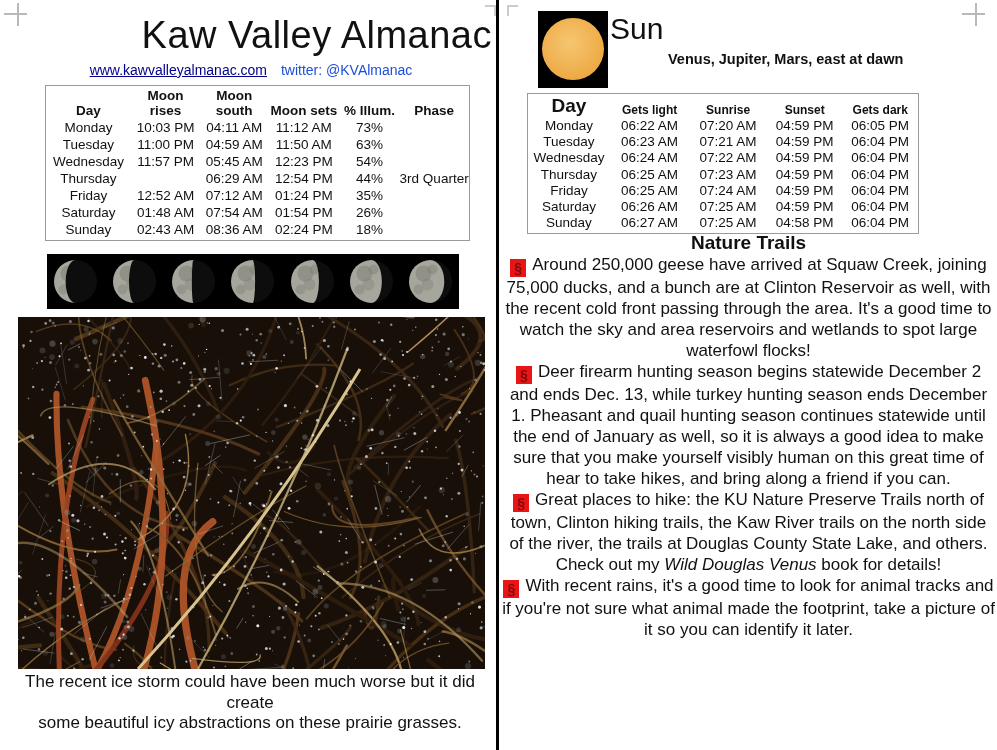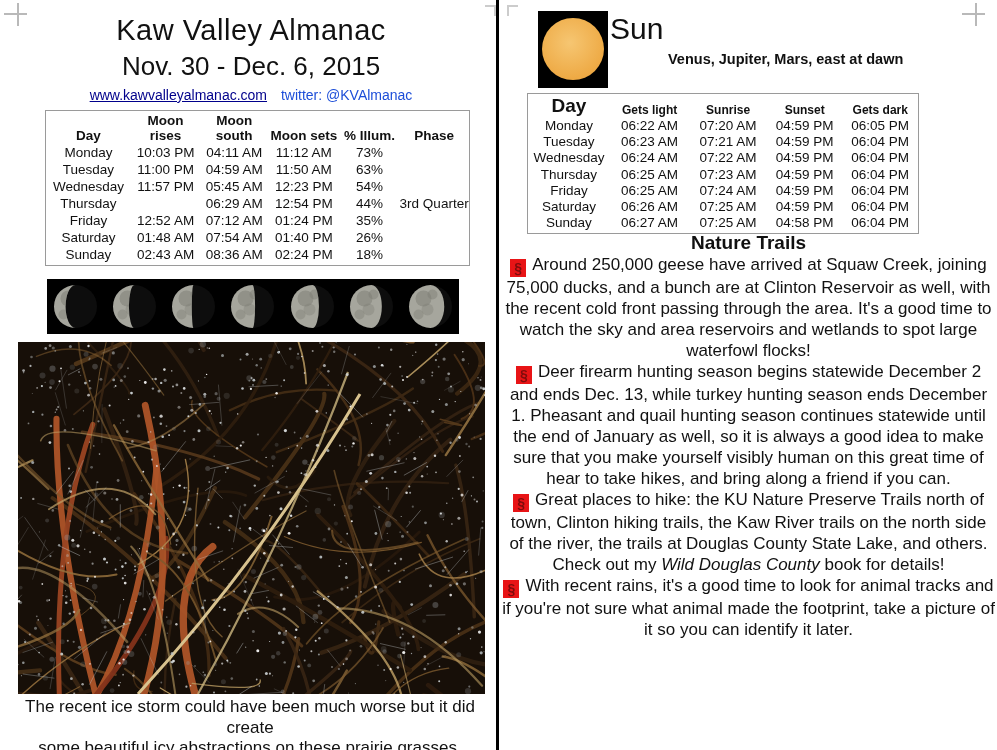--- a/index.html
+++ b/index.html
@@ -12,21 +12,21 @@
   .plus .v{position:absolute;left:13px;top:1px;width:2px;height:23px;background:#b9b9b9;}
   .plus.tl{left:4px;top:2px;}
   .plus.tr{left:962px;top:2px;}
   .corner{position:absolute;top:5px;width:9px;height:9px;border-top:2px solid #ccc;}
   .corner.cl{left:485px;border-right:2px solid #ccc;}
   .corner.cr{left:507px;border-left:2px solid #ccc;}
   .divider{position:absolute;left:496px;top:0;width:3px;height:750px;background:#000;}
 
   
   .page-left{position:absolute;left:10px;top:0;width:482px;}
-  .title{margin:14px 0 0 0;font-size:29px;font-weight:400;text-align:center;letter-spacing:.5px;}
+  .title{margin:14px 0 0 0;font-size:38px;font-weight:400;text-align:right;letter-spacing:.5px;}
   .daterange{margin:4px 0 0 0;font-size:26px;font-weight:400;text-align:center;}
   .linkline{margin-top:5px;text-align:center;font-size:14px;}
   .linkline a{color:#00008b;text-decoration:underline;}
   .linkline .tw{color:#1d4ed8;margin-left:10px;}
 
   table{border-collapse:collapse;}
   .moon-table{margin:7px 0 0 35px;width:425px;border:1px solid #9a9a9a;font-size:13.5px;}
   .moon-table th{font-weight:700;vertical-align:bottom;line-height:15px;padding:2px 0 1px 0;white-space:pre-line;}
   .moon-table td{text-align:center;line-height:17px;padding:0;}
   .moon-table th{text-align:center;}
@@ -85,21 +85,20 @@
   <div class="plus tr">
       <i class="h"></i>
       <i class="v"></i>
     </div>
   <div class="corner cl"></div>
   <div class="corner cr"></div>
   <div class="divider"></div>
 
   <section class="page-left">
     <h1 class="title">Kaw Valley Almanac</h1>
-    <h2 class="daterange">Nov. 30 - Dec. 6, 2015</h2>
     <div class="linkline">
       <a href="#">www.kawvalleyalmanac.com</a>
       <span class="tw">twitter: @KVAlmanac</span>
     </div>
 
     <table class="moon-table">
       <thead>
           <tr>
             <th>Day</th>
             <th>Moon rises</th>
@@ -148,21 +147,21 @@
             <td>12:52 AM</td>
             <td>07:12 AM</td>
             <td>01:24 PM</td>
             <td>35%</td>
             <td></td>
           </tr>
           <tr>
             <td>Saturday</td>
             <td>01:48 AM</td>
             <td>07:54 AM</td>
-            <td>01:40 PM</td>
+            <td>01:54 PM</td>
             <td>26%</td>
             <td></td>
           </tr>
           <tr>
             <td>Sunday</td>
             <td>02:43 AM</td>
             <td>08:36 AM</td>
             <td>02:24 PM</td>
             <td>18%</td>
             <td></td>
@@ -1306,20 +1305,20 @@
     <h3 class="nn-head">Nature Trails</h3>
 
     <div class="notes">
       <p>
         <span class="sec" style="background: rgb(232, 20, 22);">§</span><span>Around 250,000 geese have arrived at Squaw Creek, joining 75,000 ducks, and a bunch are at Clinton Reservoir as well, with the recent cold front passing through the area. It's a good time to watch the sky and area reservoirs and wetlands to spot large waterfowl flocks!</span>
       </p>
       <p>
         <span class="sec" style="background: rgb(232, 20, 22);">§</span><span>Deer firearm hunting season begins statewide December 2 and ends Dec. 13, while turkey hunting season ends December 1. Pheasant and quail hunting season continues statewide until the end of January as well, so it is always a good idea to make sure that you make yourself visibly human on this great time of hear to take hikes, and bring along a friend if you can.</span>
       </p>
       <p>
-        <span class="sec" style="background: rgb(232, 20, 22);">§</span><span>Great places to hike: the KU Nature Preserve Trails north of town, Clinton hiking trails, the Kaw River trails on the north side of the river, the trails at Douglas County State Lake, and others. Check out my </span><span class="it">Wild Douglas County</span><span> book for details!</span>
+        <span class="sec" style="background: rgb(232, 20, 22);">§</span><span>Great places to hike: the KU Nature Preserve Trails north of town, Clinton hiking trails, the Kaw River trails on the north side of the river, the trails at Douglas County State Lake, and others. Check out my </span><span class="it">Wild Douglas Venus</span><span> book for details!</span>
       </p>
       <p>
         <span class="sec" style="background: rgb(232, 20, 22);">§</span><span>With recent rains, it's a good time to look for animal tracks and if you're not sure what animal made the footprint, take a picture of it so you can identify it later.</span>
       </p>
     </div>
   </section>
 </div>
 
 </body></html>

